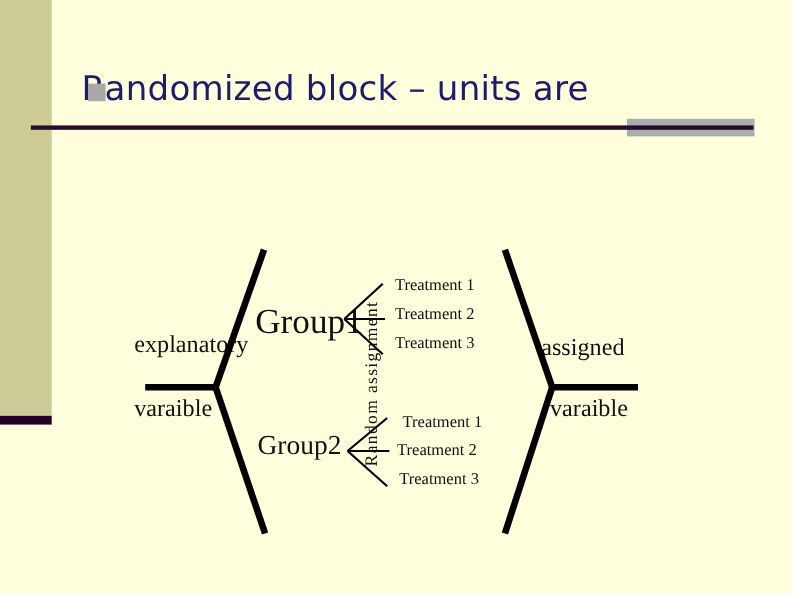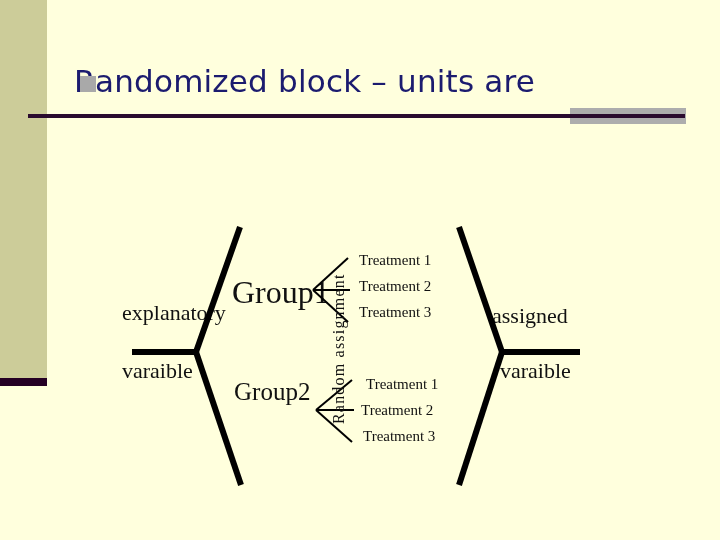--- a/index.html
+++ b/index.html
@@ -97,21 +97,21 @@
   }
   .dlabel {
     position: absolute;
     font-family: "Liberation Serif", serif;
     color: #111111;
     white-space: nowrap;
   }
   .lbl-explanatory { left: 122px; top: 300px; font-size: 22px; }
   .lbl-varaible-l  { left: 122px; top: 358px; font-size: 22px; }
   .lbl-group1      { left: 232px; top: 274px; font-size: 32px; }
-  .lbl-group2      { left: 234px; top: 378px; font-size: 25px; }
+  .lbl-group2      { left: 234px; top: 392px; font-size: 25px; }
   .lbl-response    { left: 492px; top: 303px; font-size: 22px; }
   .lbl-varaible-r  { left: 500px; top: 358px; font-size: 22px; }
 
   .treat {
     position: absolute;
     font-family: Liberation Serif, serif;
     font-size: 15px;
     color: #111111;
     white-space: nowrap;
   }

